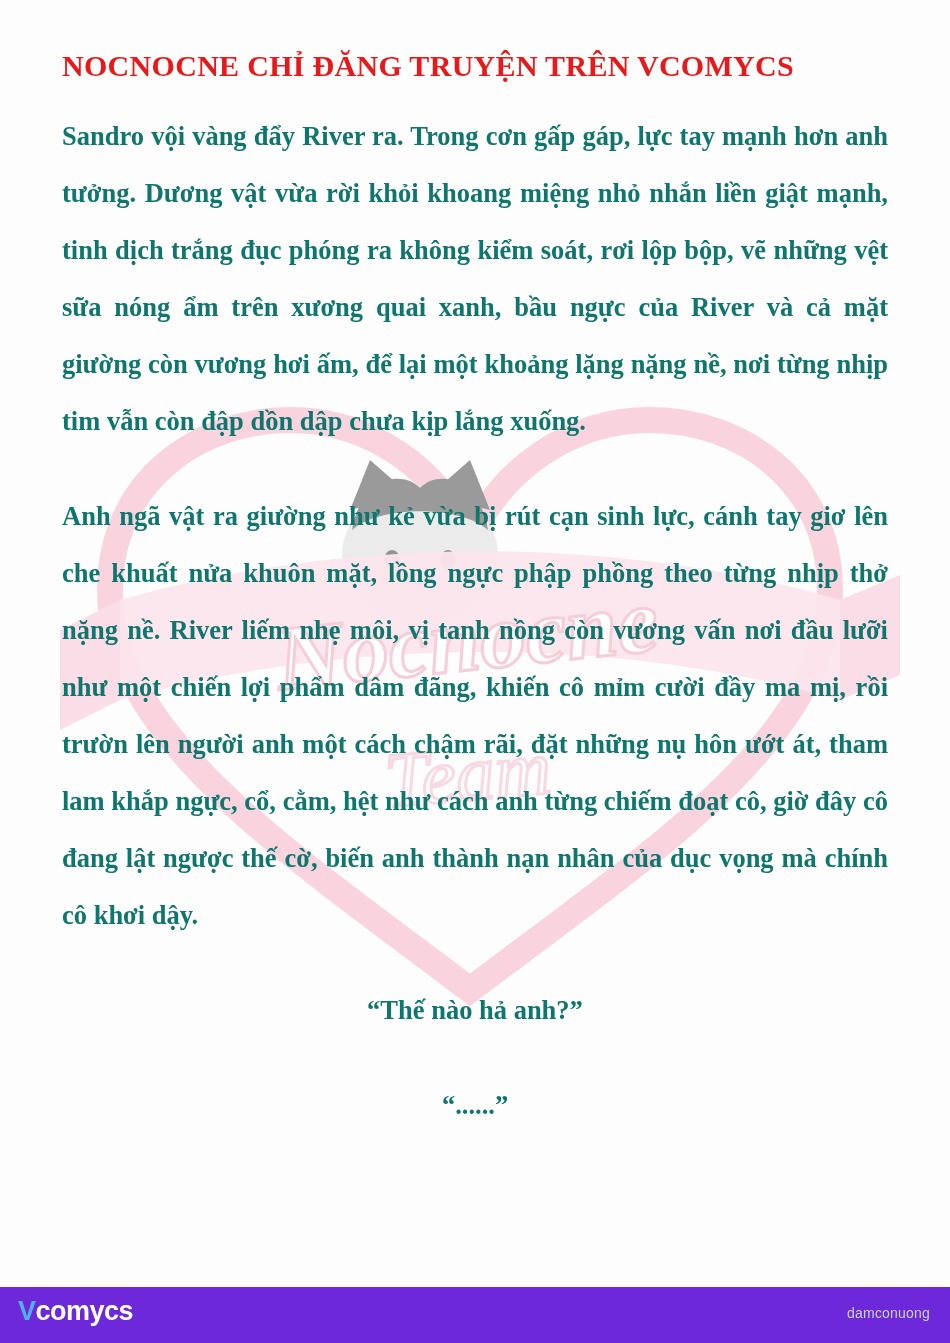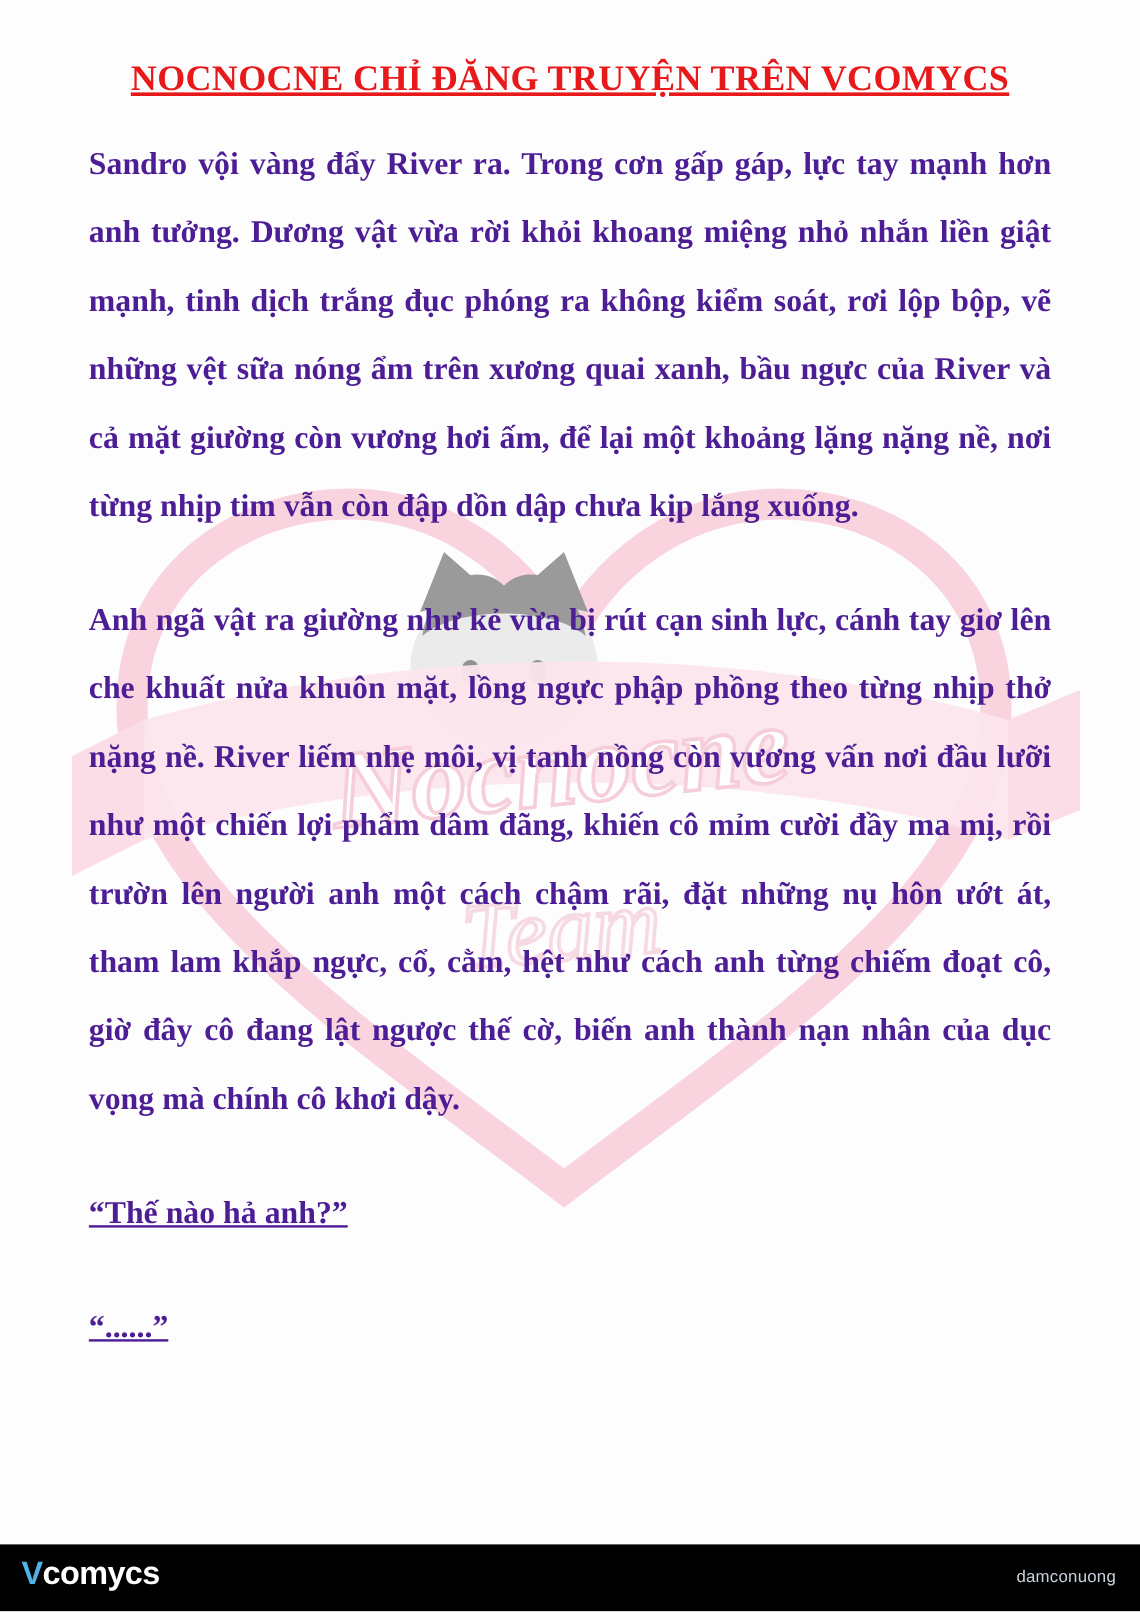--- a/index.html
+++ b/index.html
@@ -42,54 +42,53 @@
     left: 0; top: 0;
     width: 950px;
     z-index: 3;
     padding: 0 62px;
     box-sizing: border-box;
   }
 
   #banner-title {
     margin: 0;
     padding-top: 48px;
-    text-align: center;
+    text-align: left;
     color: #e8191a;
     font-family: "Liberation Serif", serif;
     font-weight: bold;
     font-size: 30px;
     letter-spacing: 0.3px;
     line-height: 1.2;
     white-space: nowrap;
-    text-decoration: underline;
   }
 
   .para {
-    margin: 12px;
+    margin: 0;
     padding: 0;
-    color: #4c1d95;
+    color: #0f766e;
     font-family: "Liberation Serif", serif;
     font-weight: bold;
     font-size: 26.5px;
     line-height: 57px;
     text-align: justify;
     text-justify: inter-word;
   }
   .para.first { margin-top: 24px; }
   .para.gap   { margin-top: 38px; }
-  .para.nojust { text-align: left; text-decoration: underline; }
+  .para.nojust { text-align: center; }
 
   
   #footer {
     position: absolute;
     left: 0;
     bottom: 0;
     width: 950px;
     height: 56px;
-    background: #000000;
+    background: #6d28d9;
     z-index: 5;
   }
   #footer-logo {
     position: absolute;
     left: 18px;
     top: 9px;
     font-family: "Liberation Sans", sans-serif;
     font-weight: bold;
     font-size: 27px;
     letter-spacing: -0.5px;

